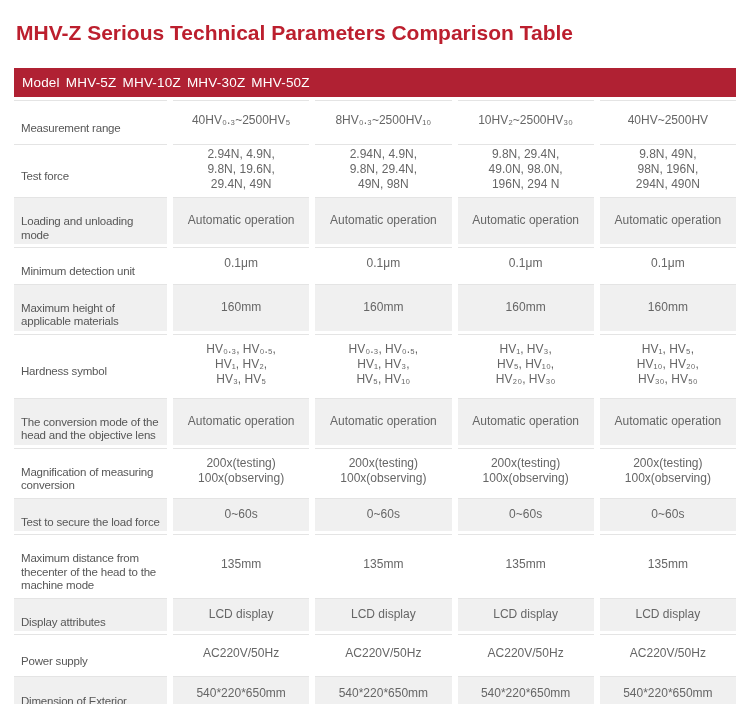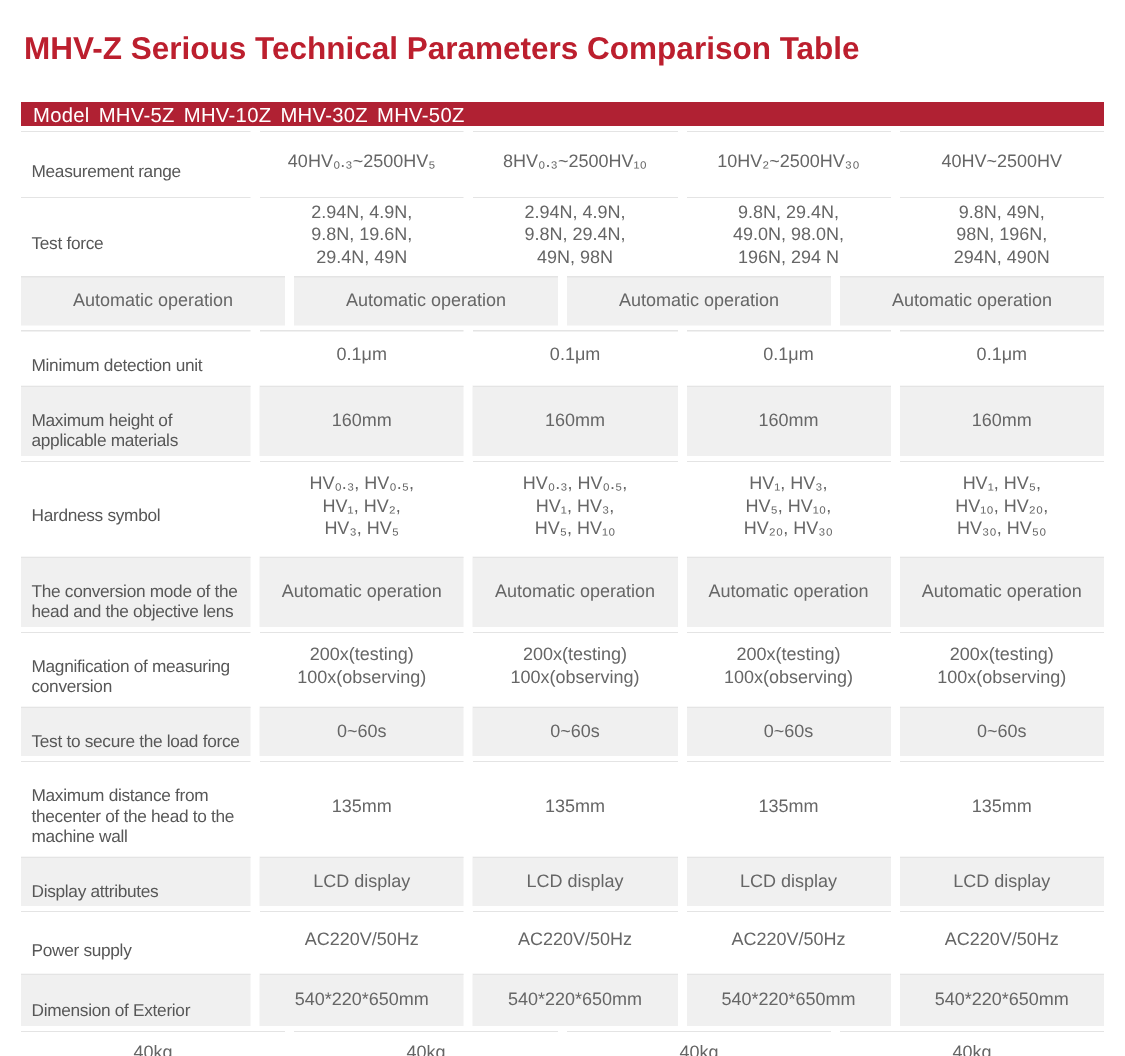--- a/index.html
+++ b/index.html
@@ -24,21 +24,21 @@
     line-height:26px;
     color:var(--title-red);
   }
   .table{
     width:722px;
     margin:22px 0 0 14px;
   }
   .hrow{
     display:flex;gap:6px;
     background:var(--accent);
-    height:16px;
+    height:29px;
   }
   .hcell{
     display:flex;align-items:center;justify-content:center;
     color:#ffffff;font-size:13.5px;letter-spacing:0.2px;
   }
   .hcell.label{justify-content:flex-start;padding-left:8px;}
   .row{
     display:flex;gap:6px;
     margin-top:3px;
   }
@@ -110,20 +110,21 @@
 49N, 98N</div>
     <div class="cell val">9.8N, 29.4N,
 49.0N, 98.0N,
 196N, 294 N</div>
     <div class="cell val">9.8N, 49N,
 98N, 196N,
 294N, 490N</div>
   </div>
 
   <div class="row gray">
+    <div class="cell label">Loading and unloading mode</div>
     <div class="cell val">Automatic operation</div>
     <div class="cell val">Automatic operation</div>
     <div class="cell val">Automatic operation</div>
     <div class="cell val">Automatic operation</div>
   </div>
 
   <div class="row">
     <div class="cell label">Minimum detection unit</div>
     <div class="cell val">0.1μm</div>
     <div class="cell val">0.1μm</div>
@@ -177,21 +178,21 @@
 
   <div class="row gray">
     <div class="cell label">Test to secure the load force</div>
     <div class="cell val">0~60s</div>
     <div class="cell val">0~60s</div>
     <div class="cell val">0~60s</div>
     <div class="cell val">0~60s</div>
   </div>
 
   <div class="row">
-    <div class="cell label">Maximum distance from thecenter of the head to the machine wall</div>
+    <div class="cell label">Maximum distance from thecenter of the head to the machine mode</div>
     <div class="cell val">135mm</div>
     <div class="cell val">135mm</div>
     <div class="cell val">135mm</div>
     <div class="cell val">135mm</div>
   </div>
 
   <div class="row gray">
     <div class="cell label">Display attributes</div>
     <div class="cell val">LCD display</div>
     <div class="cell val">LCD display</div>

